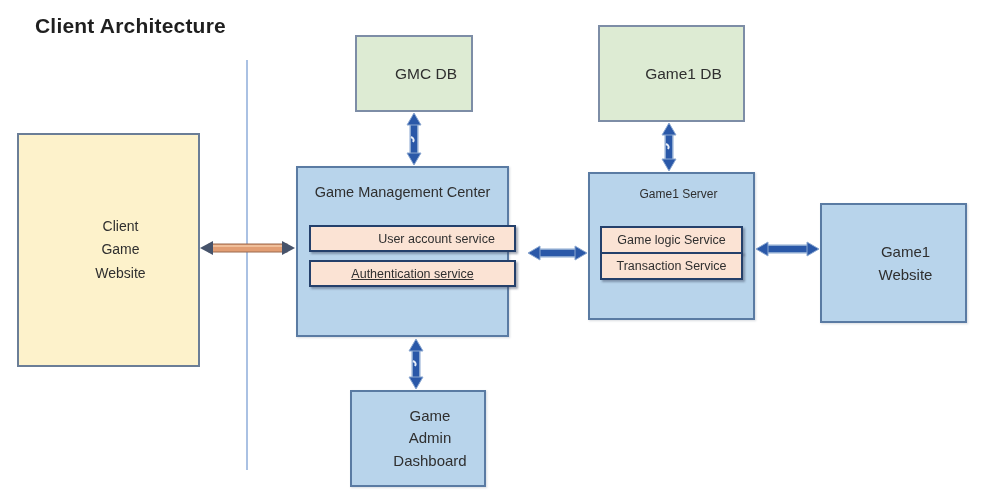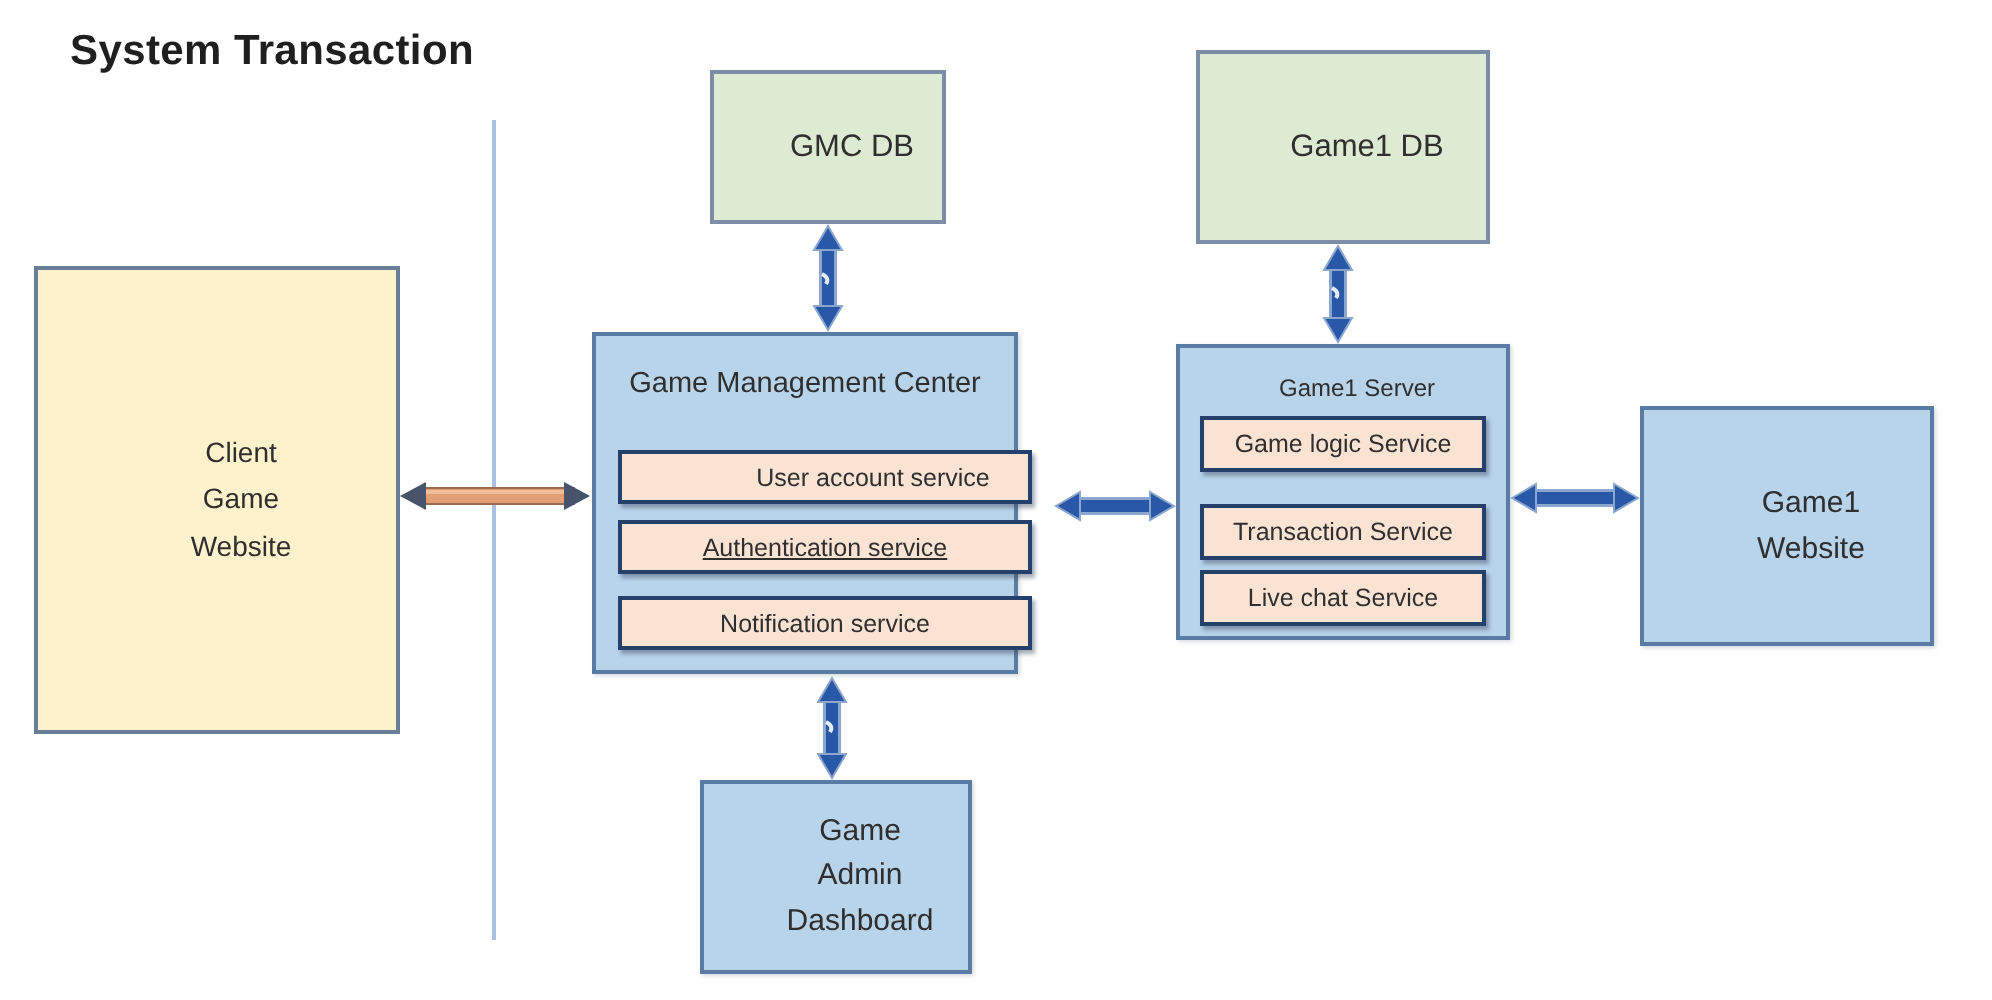--- a/index.html
+++ b/index.html
@@ -88,21 +88,21 @@
     justify-content: center;
     text-align: center;
     color: #2f2f2f;
     font-size: 12.5px;
   }
   .node-gmc .service-box { left: 11px; width: 207px; height: 27px; }
   .gmc-svc-0 { top: 57px; padding-left: 48px; }
   .gmc-svc-1 { top: 92px; text-decoration: underline; }
   .gmc-svc-2 { top: 130px; }
   .node-game1-server .service-box { left: 10px; width: 143px; height: 28px; }
-  .srv-svc-0 { top: 34px; }
+  .srv-svc-0 { top: 52px; }
   .srv-svc-1 { top: 78px; }
   .srv-svc-2 { top: 111px; }
   .node-game1-website {
     left: 820px; top: 203px; width: 147px; height: 120px;
     font-size: 15px;
     line-height: 1.55;
     box-shadow: 1px 1px 2px rgba(100,110,130,0.25);
   }
   .node-dashboard {
     left: 350px; top: 390px; width: 136px; height: 97px;
@@ -116,21 +116,21 @@
     width: 996px;
     height: 500px;
     pointer-events: none;
   }
 </style>
 </head>
 <body>
 
 <div class="canvas">
 
-  <div class="diagram-title">System Transaction</div>
+  <div class="diagram-title">Client Architecture</div>
 
   <div class="divider-line"></div>
 
   <div class="node node-client">
     <div>
       <div>Client</div>
       <div>Game</div>
       <div>Website</div>
     </div>
   </div>
@@ -140,28 +140,26 @@
   </div>
 
   <div class="node node-db node-game1-db">
     <span>Game1 DB</span>
   </div>
 
   <div class="node-container node-gmc">
     <div class="container-title">Game Management Center</div>
     <div class="service-box gmc-svc-0">User account service</div>
     <div class="service-box gmc-svc-1">Authentication service</div>
-    <div class="service-box gmc-svc-2">Notification service</div>
   </div>
 
   <div class="node-container node-game1-server">
     <div class="container-title">Game1 Server</div>
     <div class="service-box srv-svc-0">Game logic Service</div>
     <div class="service-box srv-svc-1">Transaction Service</div>
-    <div class="service-box srv-svc-2">Live chat Service</div>
   </div>
 
   <div class="node node-blue node-game1-website">
     <div>
       <div>Game1</div>
       <div>Website</div>
     </div>
   </div>
 
   <div class="node node-blue node-dashboard">

